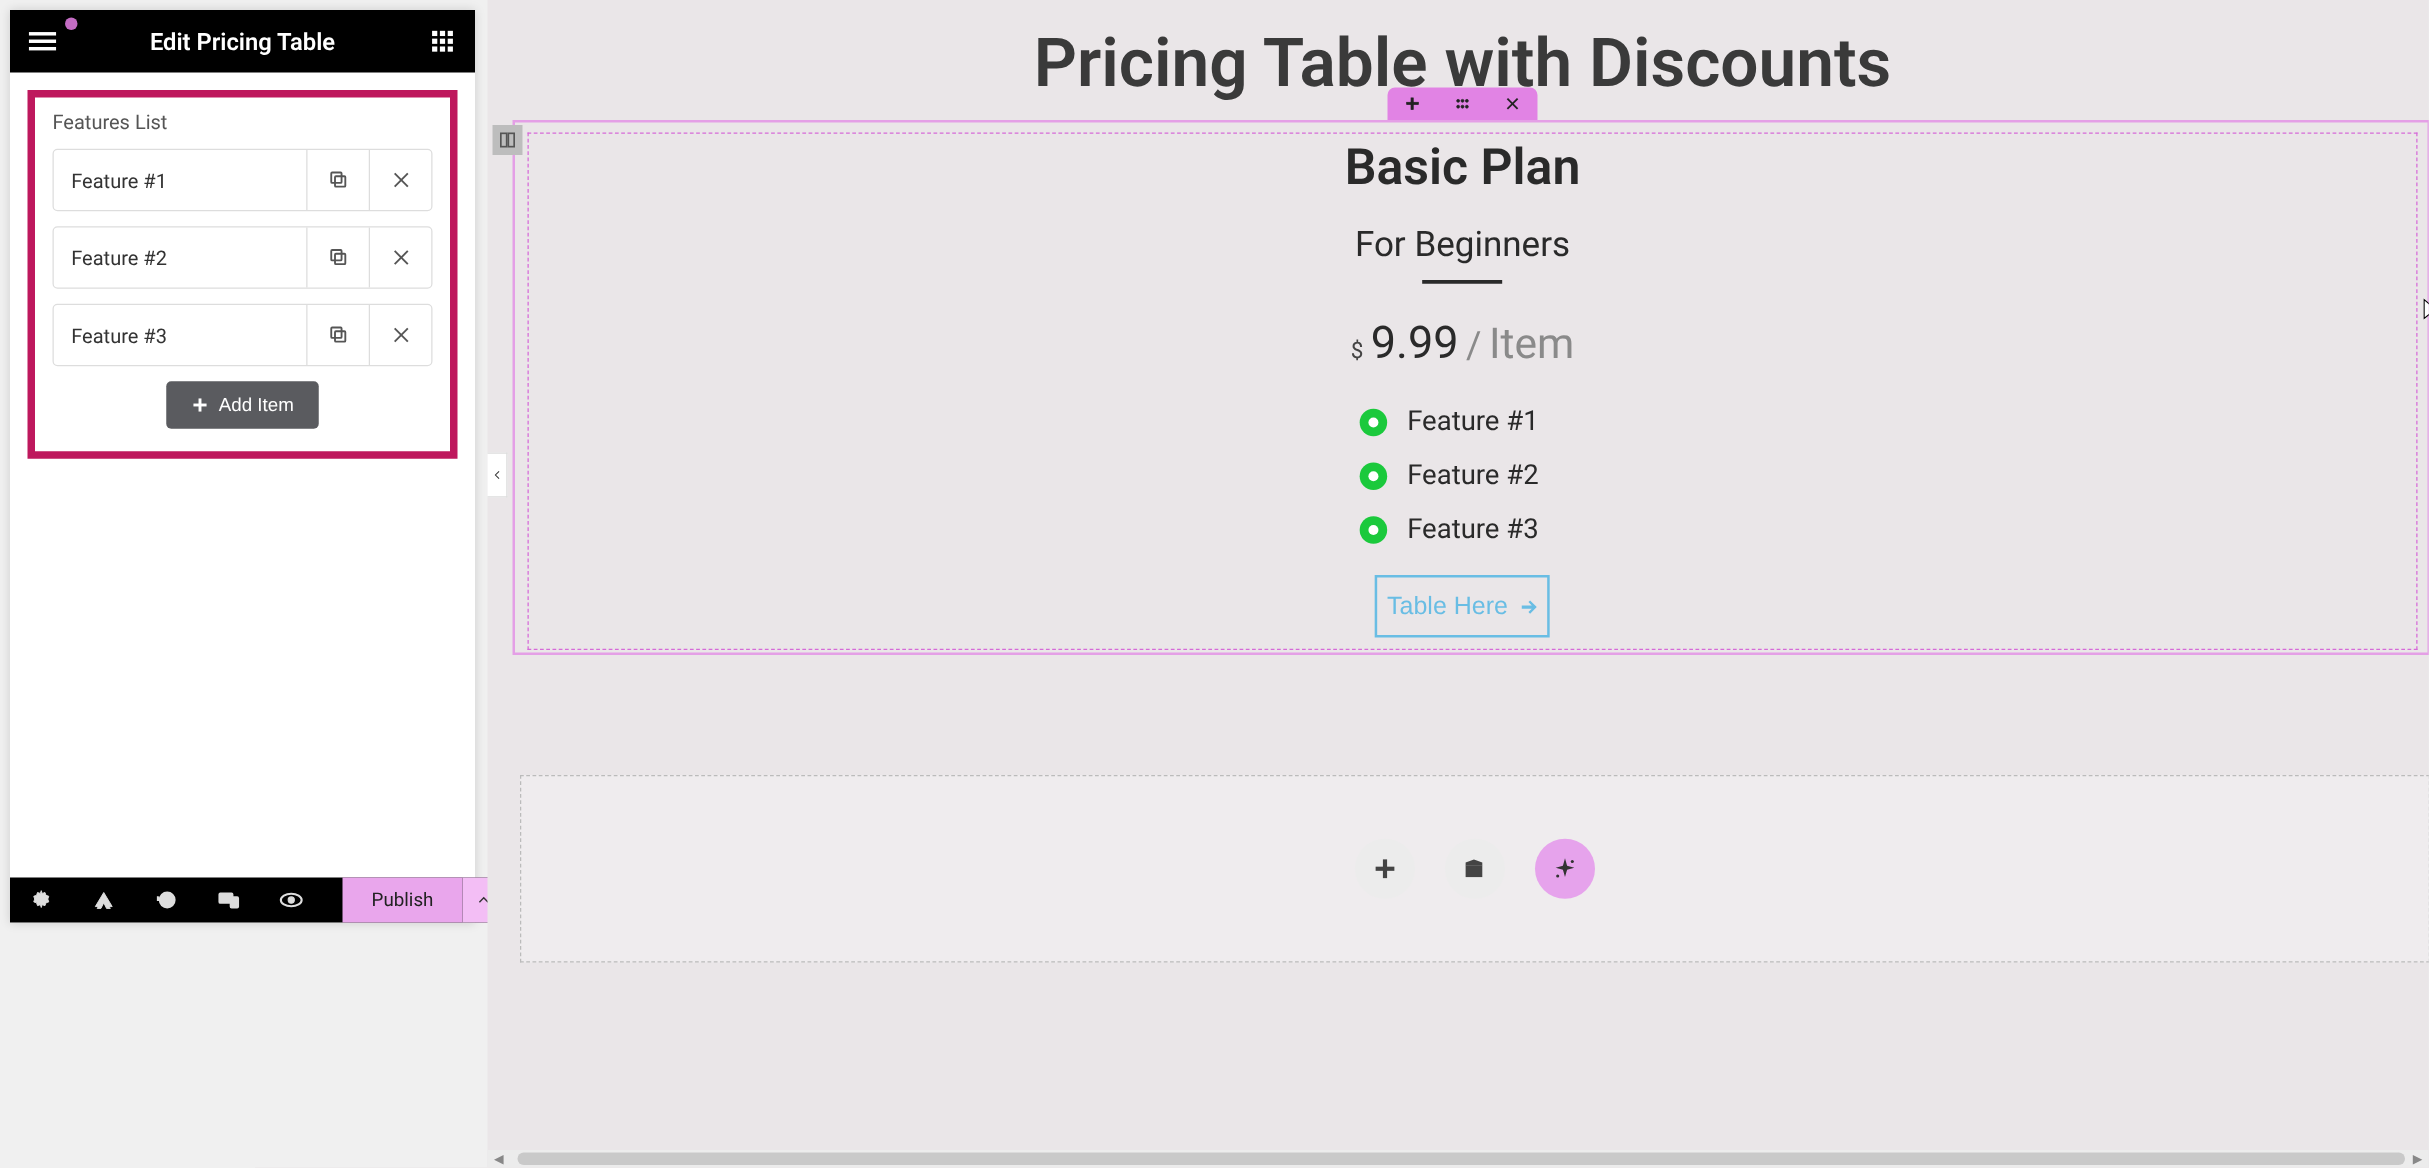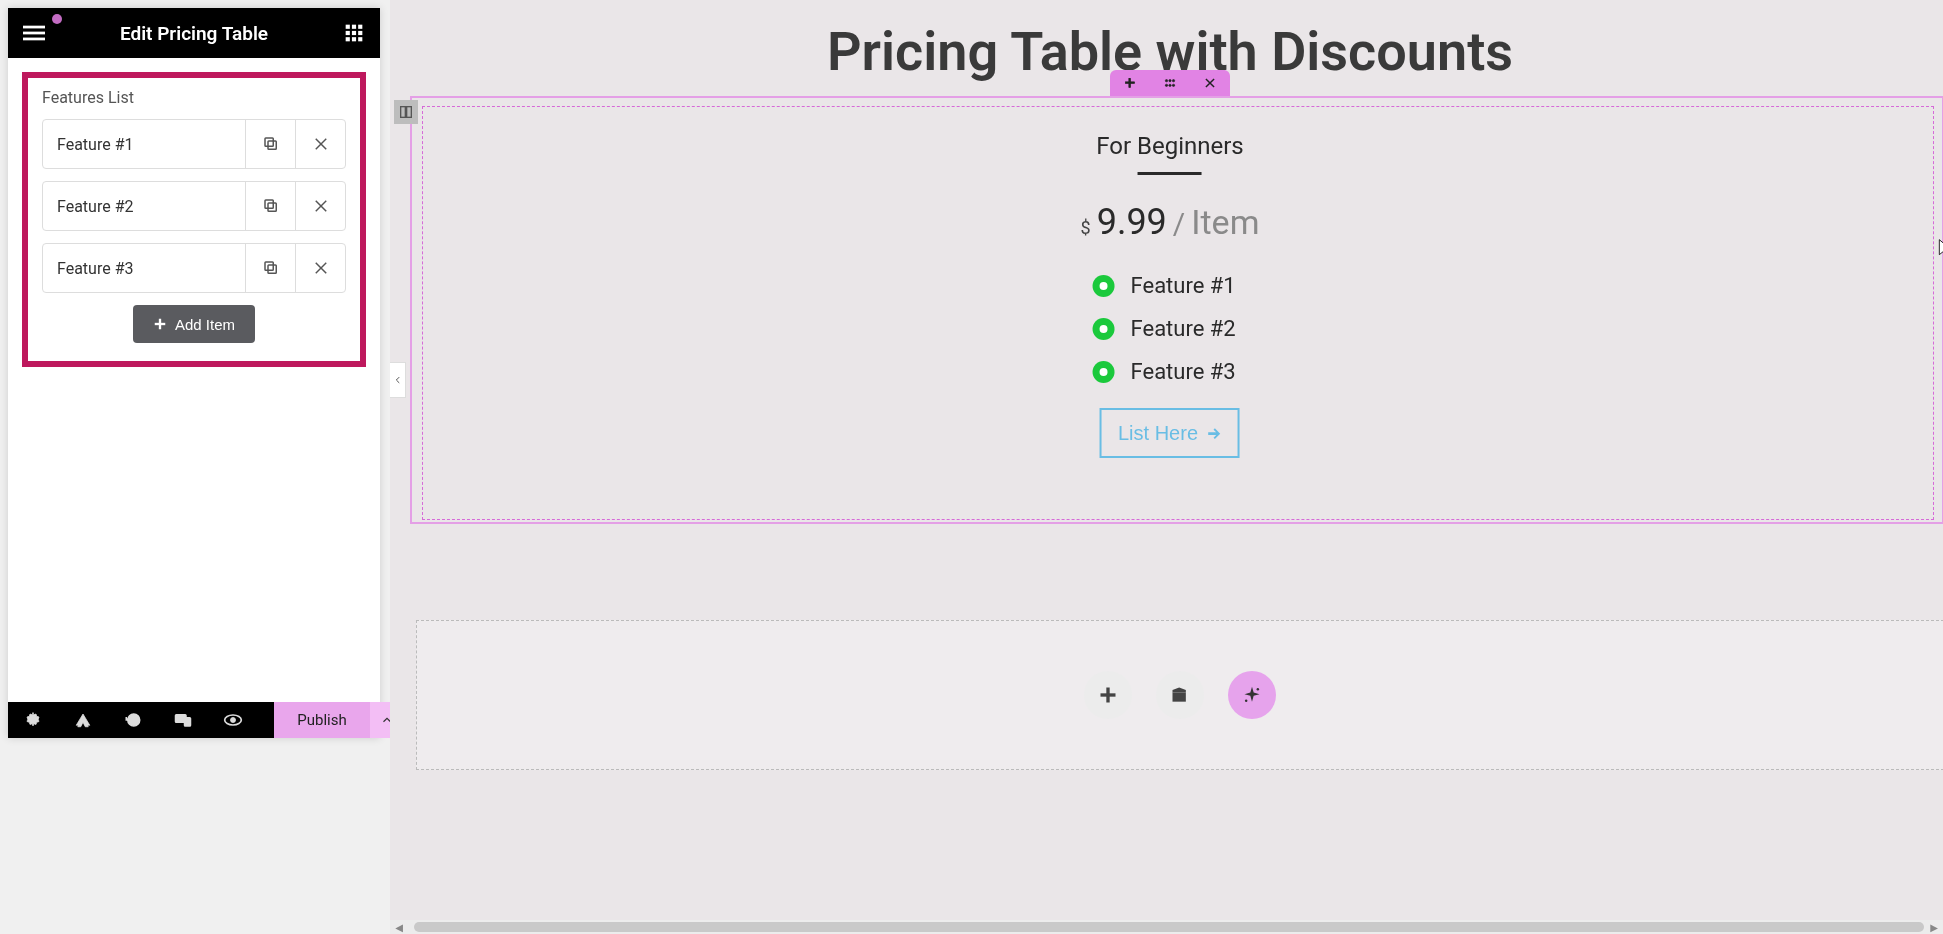--- a/index.html
+++ b/index.html
@@ -192,21 +192,21 @@
   }
   .pricing-card {
     position: absolute;
     top: 110px;
     left: 50%;
     transform: translateX(-50%);
     text-align: center;
   }
   .plan-name { font-size: 40px; font-weight: 650; color: #2a2a2a; }
   .plan-sub {
-    font-size: 24px; color: #2a2a2a;
+    font-size: 28px; color: #2a2a2a;
     margin-top: 22px;
   }
   .plan-sub-underline {
     width: 64px; height: 3px; background: #2a2a2a;
     margin: 12px auto 26px auto;
   }
   .price-line { display: flex; align-items: baseline; justify-content: center; gap: 6px; }
   .price-cur { font-size: 18px; color: #444; }
   .price-val { font-size: 36px; font-weight: 400; color: #2a2a2a; }
   .price-sep { font-size: 30px; color: #8a8a8a; }
@@ -456,20 +456,21 @@
   <div class="section-outline"></div>
   <div class="col-handle">
     <svg viewBox="0 0 24 24" width="16" height="16" stroke-width="2">
         <rect x="4" y="4" width="7" height="16"></rect>
         <rect x="13" y="4" width="7" height="16"></rect>
       </svg>
   </div>
   <div class="inner-outline"></div>
 
   <div class="pricing-card">
+    <div class="plan-name">Basic Plan</div>
     <div class="plan-sub">For Beginners</div>
     <div class="plan-sub-underline"></div>
     <div class="price-line">
       <span class="price-cur">$</span>
       <span class="price-val">9.99</span>
       <span class="price-sep">/</span>
       <span class="price-per">Item</span>
     </div>
     <div class="plan-features">
       <div class="pf-row">
@@ -479,21 +480,21 @@
       <div class="pf-row">
         <span class="pf-icon"></span>
         <span>Feature #2</span>
       </div>
       <div class="pf-row">
         <span class="pf-icon"></span>
         <span>Feature #3</span>
       </div>
     </div>
     <button class="cta-btn">
-      <span>List Here</span>
+      <span>Table Here</span>
       <svg viewBox="0 0 24 24" width="16" height="16">
           <path d="M4 11h12l-4-4 2-2 8 8-8 8-2-2 4-4H4z"></path>
         </svg>
     </button>
   </div>
 
   <div class="add-section">
     <div class="round-btn">
       <svg viewBox="0 0 24 24" width="20" height="20">
           <rect x="10" y="3" width="4" height="18"></rect>

